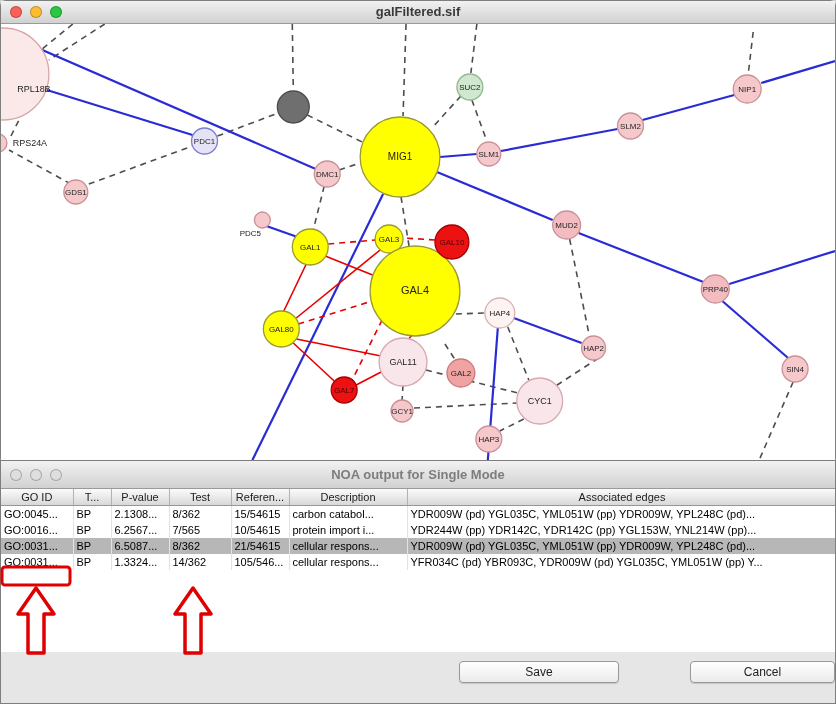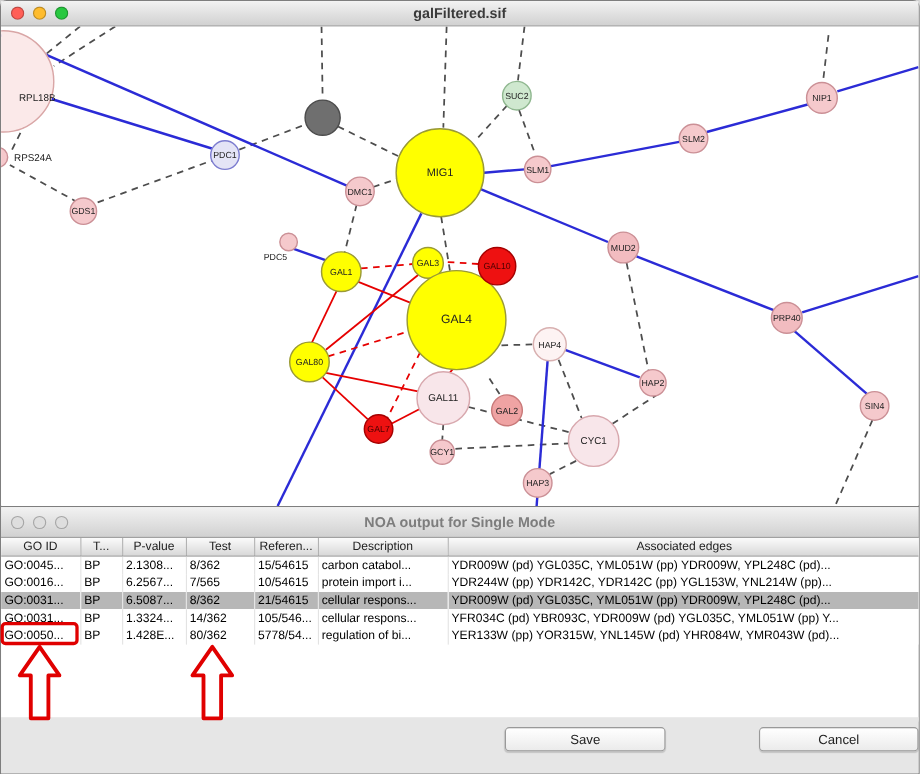--- a/index.html
+++ b/index.html
@@ -21,21 +21,21 @@
   #noa-table th{height:16px;background:linear-gradient(#fbfbfb,#d8d8d8);border-right:1px solid #b2b2b2;
     border-bottom:1px solid #979797;font-weight:normal;font-size:11px;color:#222;padding:0 2px;
     overflow:hidden;white-space:nowrap;text-align:center;}
   #noa-table td{height:16px;line-height:16px;padding:0 3px;border-right:1px solid #e3e3e3;
     overflow:hidden;white-space:nowrap;color:#000;}
   #noa-table tr.selected td{background:#b7b7b7;}
   .footer{position:absolute;left:0;right:0;bottom:0;height:51px;background:#e6e6e6;}
   .mac-btn{position:absolute;height:22px;border:1px solid #999;border-radius:4px;
     background:linear-gradient(#ffffff,#ebebeb);font-family:"Liberation Sans",sans-serif;
     font-size:12px;color:#222;box-shadow:0 1px 1px rgba(0,0,0,0.15);}
-  #save-btn{left:458px;top:200px;width:146px;}
+  #save-btn{left:458px;top:200px;width:160px;}
   #cancel-btn{left:678px;top:200px;width:145px;margin-left:11px;}
   #annotation-svg{position:absolute;left:0;top:0;pointer-events:none;z-index:50;}
 </style>
 </head>
 <body>
 
 <div id="graph-window" class="window">
   <div class="titlebar">
     <div class="lights" id="graph-lights">
       <span class="light" style="background: rgb(255, 95, 87);"></span>
@@ -217,29 +217,20 @@
           </tr>
           <tr>
             <td>GO:0031...</td>
             <td>BP</td>
             <td>1.3324...</td>
             <td>14/362</td>
             <td>105/546...</td>
             <td>cellular respons...</td>
             <td>YFR034C (pd) YBR093C, YDR009W (pd) YGL035C, YML051W (pp) Y...</td>
           </tr>
-          <tr>
-            <td>GO:0050...</td>
-            <td>BP</td>
-            <td>1.428E...</td>
-            <td>80/362</td>
-            <td>5778/54...</td>
-            <td>regulation of bi...</td>
-            <td>YER133W (pp) YOR315W, YNL145W (pd) YHR084W, YMR043W (pd)...</td>
-          </tr>
         </tbody>
     </table>
   </div>
   <div class="footer"></div>
   <button class="mac-btn" id="save-btn">Save</button>
   <button class="mac-btn" id="cancel-btn">Cancel</button>
 </div>
 
 <svg id="annotation-svg" width="836" height="704">
     <rect x="2" y="567" width="68" height="18" rx="3" fill="none" stroke="#e00000" stroke-width="3"></rect>

